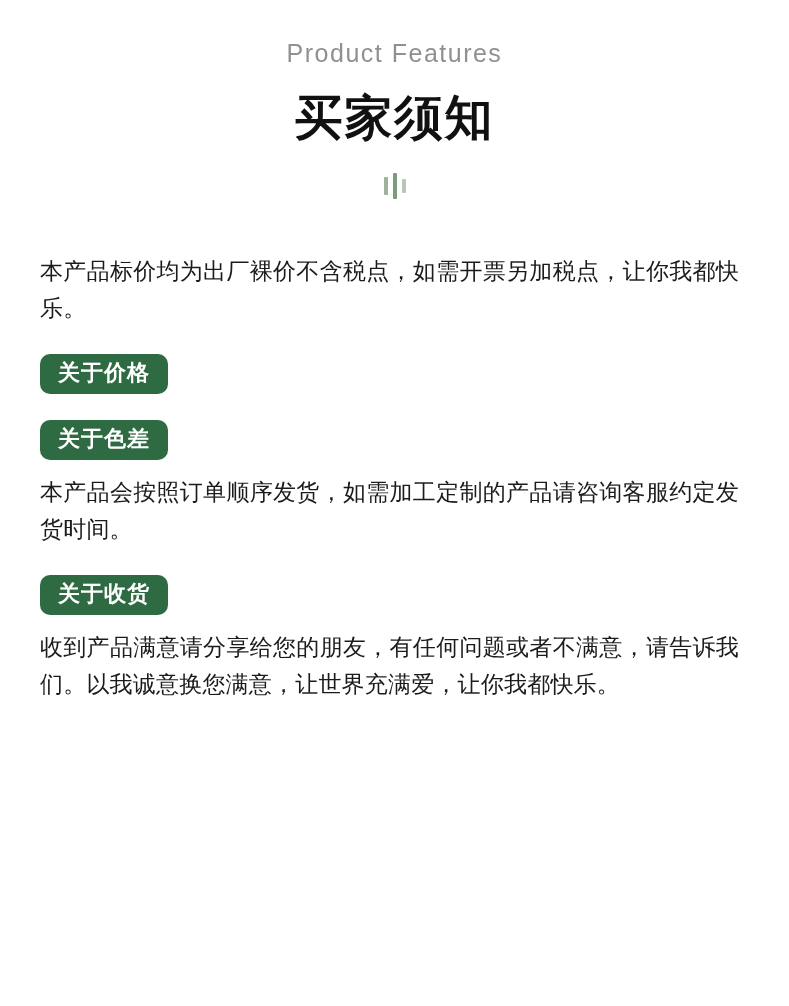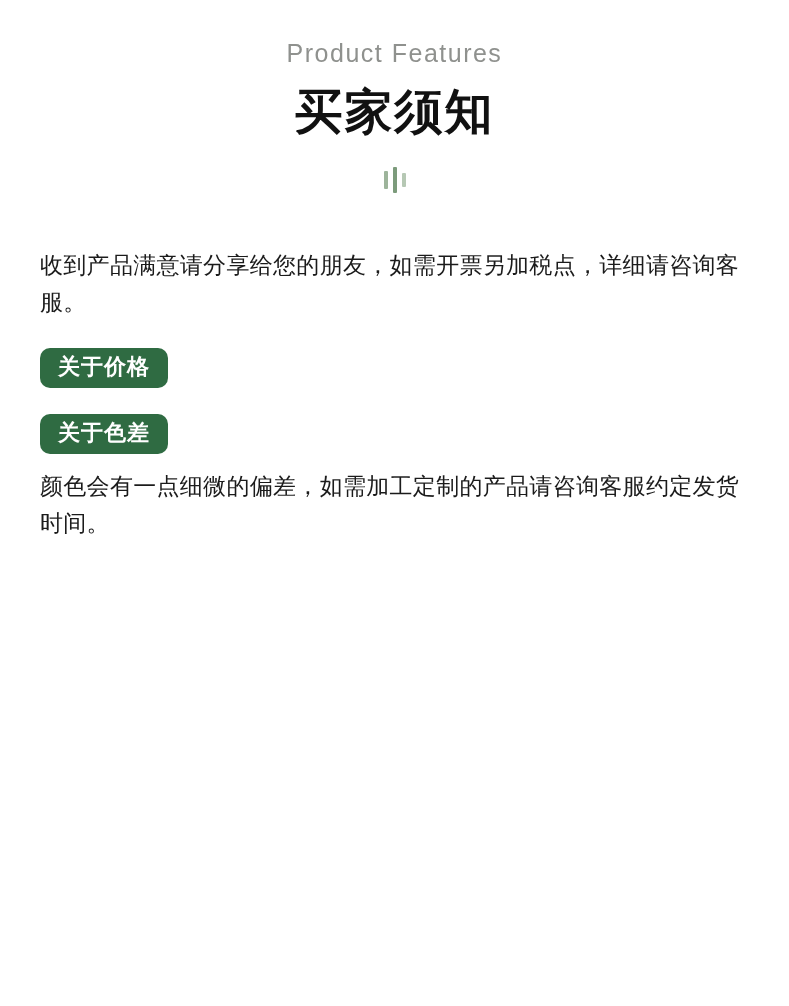--- a/index.html
+++ b/index.html
@@ -28,21 +28,21 @@
     text-align: center;
   }
   .eyebrow {
     font-size: 25px;
     letter-spacing: 1.5px;
     color: #8f918e;
     font-weight: 400;
     line-height: 1.2;
   }
   .title {
-    margin-top: 16px;
+    margin-top: 22px;
     font-size: 48px;
     font-weight: 700;
     letter-spacing: 2px;
     color: #111111;
     line-height: 1.15;
   }
 
   .divider-marks {
     margin-top: 26px;
     height: 30px;
@@ -101,27 +101,31 @@
     <div class="divider-marks">
       <span class="m1"></span>
       <span class="m2"></span>
       <span class="m3"></span>
     </div>
   </div>
 
   <div class="sections">
 
     <div class="section">
-      <div class="body-text">收到产品满意请分享给您的朋友，如需开票另加税点，详细请咨询客服。</div>
+      <div class="body-text">本产品标价均为出厂裸价不含税点，如需开票另加税点，让你我都快乐。</div>
     </div>
 
     <div class="section">
       <div class="tag">关于价格</div>
     </div>
 
     <div class="section">
       <div class="tag">关于色差</div>
-      <div class="body-text">颜色会有一点细微的偏差，如需加工定制的产品请咨询客服约定发货时间。</div>
+      <div class="body-text">本产品会按照订单顺序发货，如需加工定制的产品请咨询客服约定发货时间。</div>
     </div>
 
+    <div class="section">
+      <div class="tag">关于收货</div>
+      <div class="body-text">收到产品满意请分享给您的朋友，有任何问题或者不满意，请告诉我们。以我诚意换您满意，让世界充满爱，让你我都快乐。</div>
+    </div>
 
   </div>
 </div>
 
 </body></html>

